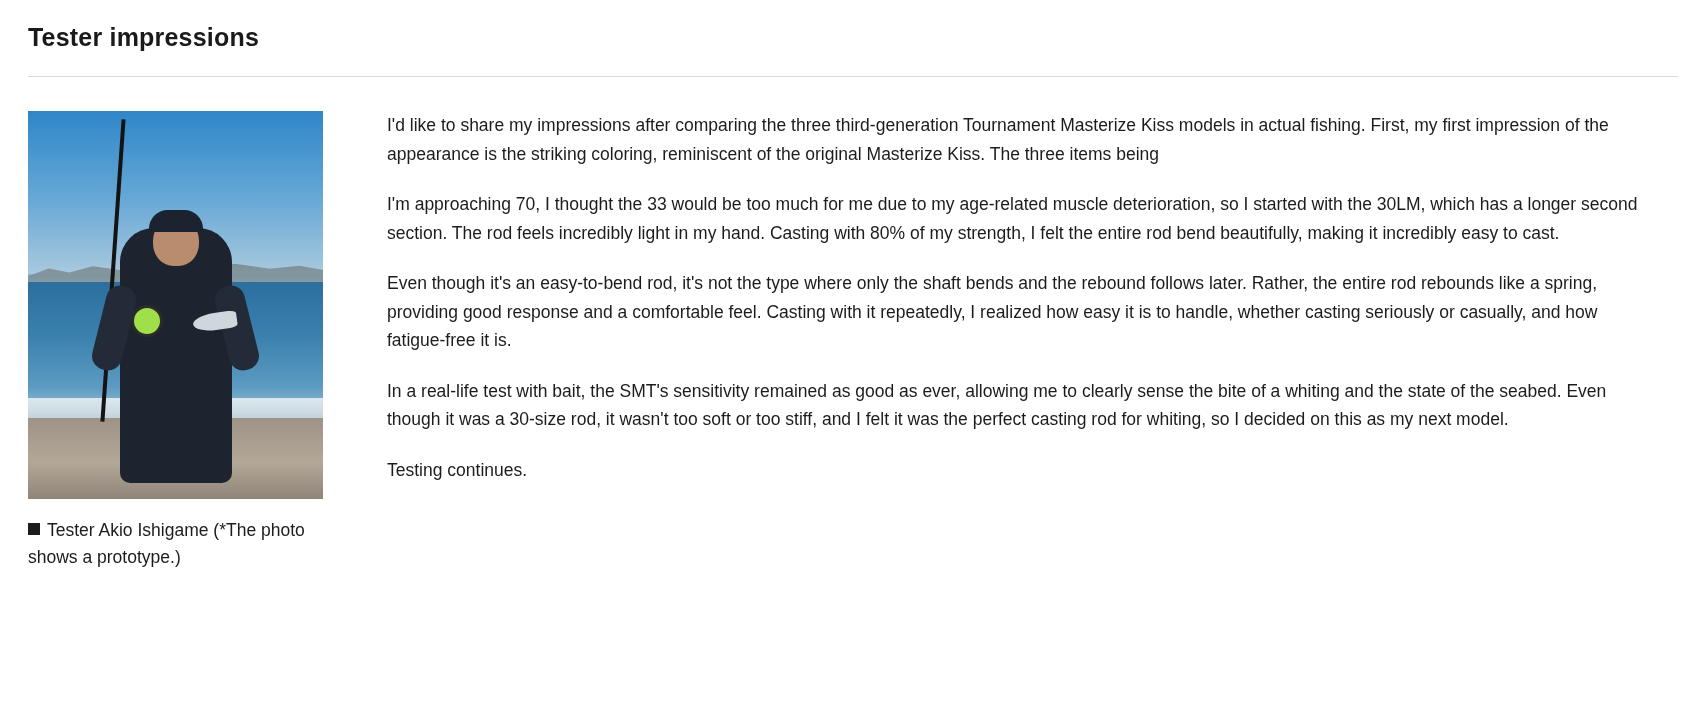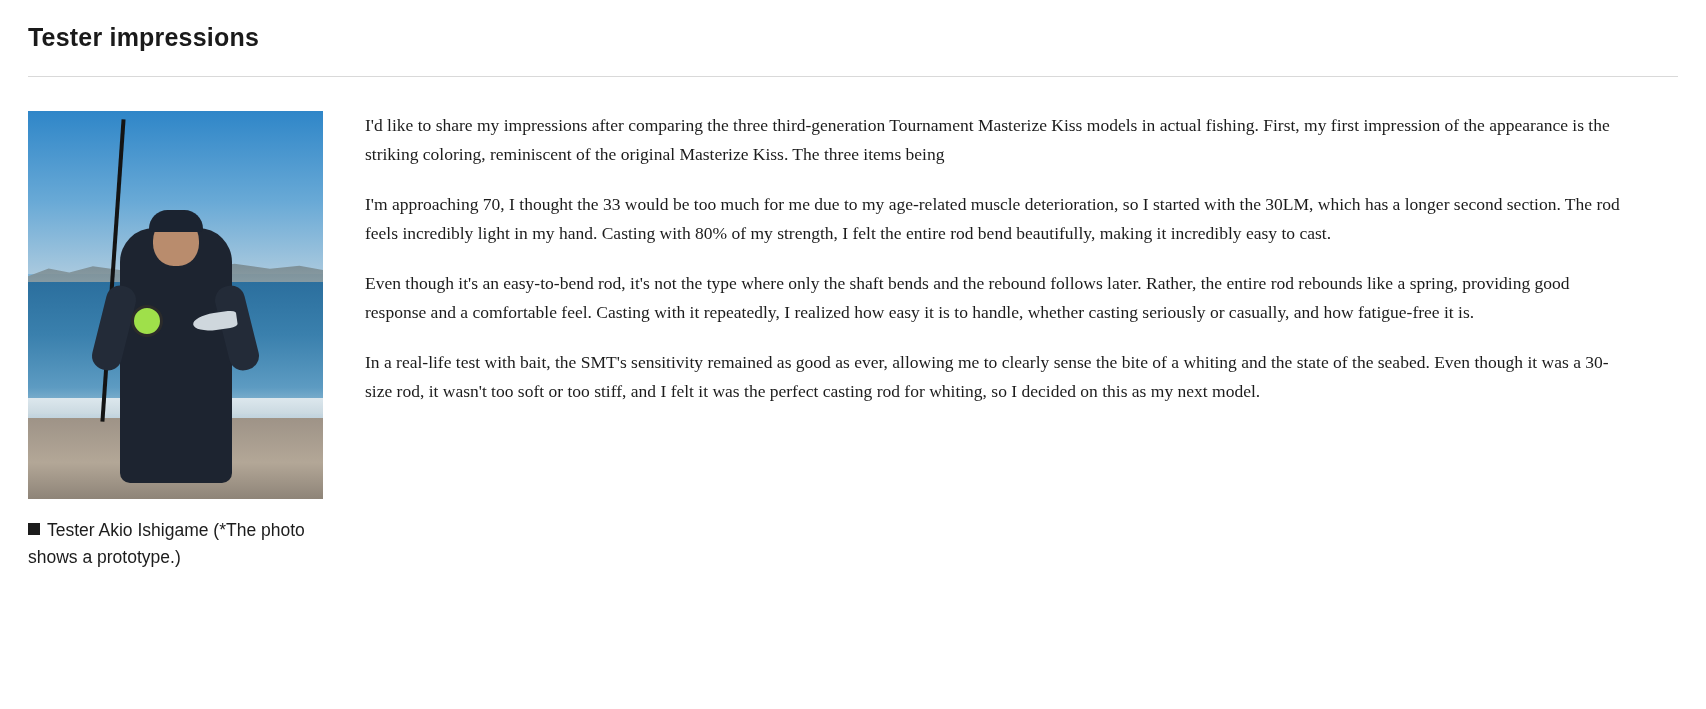--- a/index.html
+++ b/index.html
@@ -37,21 +37,21 @@
     width: 100%;
   }
   .content {
     display: flex;
     align-items: flex-start;
     margin-top: 34px;
   }
   .figure {
     width: 295px;
     flex: 0 0 295px;
-    margin-right: 42px;
+    margin-right: 64px;
   }
   .photo {
     width: 295px;
     height: 388px;
     position: relative;
     overflow: hidden;
     background: #7fb4d8;
     display: block;
   }
   
@@ -176,21 +176,20 @@
     background: #1c1c1c;
     margin-right: 7px;
     vertical-align: 1px;
   }
   .article {
     flex: 1 1 auto;
     font-size: 17.5px;
     line-height: 1.63;
     color: #1c1c1c;
     max-width: 1270px;
-    font-family: Liberation Serif, serif;
   }
   .article p {
     margin: 0 0 22px 0;
   }
   .article p:last-child {
     margin-bottom: 0;
   }
 </style>
 </head>
 <body>
@@ -221,16 +220,17 @@
       <div class="caption">
         <span class="sq"></span><span>Tester Akio Ishigame (*The photo shows a prototype.)</span>
       </div>
     </div>
 
     <div class="article">
       <p>I'd like to share my impressions after comparing the three third-generation Tournament Masterize Kiss models in actual fishing. First, my first impression of the appearance is the striking coloring, reminiscent of the original Masterize Kiss. The three items being</p>
       <p>I'm approaching 70, I thought the 33 would be too much for me due to my age-related muscle deterioration, so I started with the 30LM, which has a longer second section. The rod feels incredibly light in my hand. Casting with 80% of my strength, I felt the entire rod bend beautifully, making it incredibly easy to cast.</p>
       <p>Even though it's an easy-to-bend rod, it's not the type where only the shaft bends and the rebound follows later. Rather, the entire rod rebounds like a spring, providing good response and a comfortable feel. Casting with it repeatedly, I realized how easy it is to handle, whether casting seriously or casually, and how fatigue-free it is.</p>
       <p>In a real-life test with bait, the SMT's sensitivity remained as good as ever, allowing me to clearly sense the bite of a whiting and the state of the seabed. Even though it was a 30-size rod, it wasn't too soft or too stiff, and I felt it was the perfect casting rod for whiting, so I decided on this as my next model.</p>
+      <p>Testing continues.</p>
     </div>
 
   </div>
 </div>
 
 </body></html>

